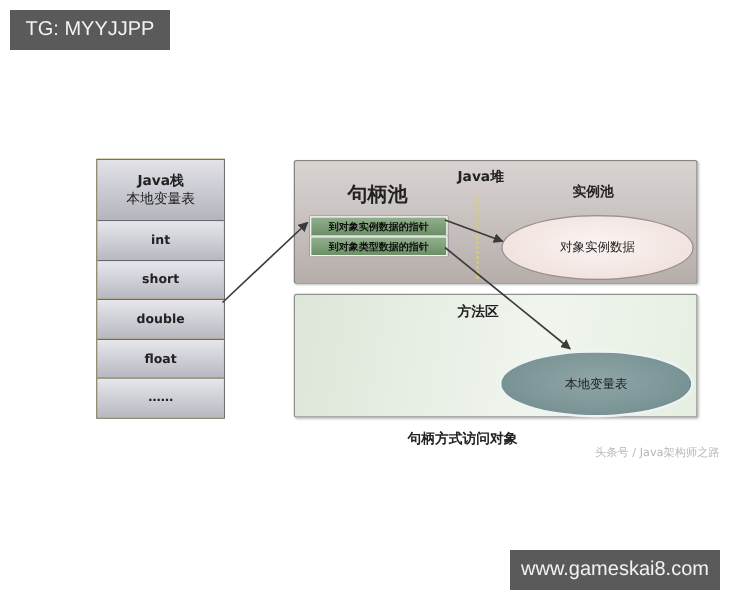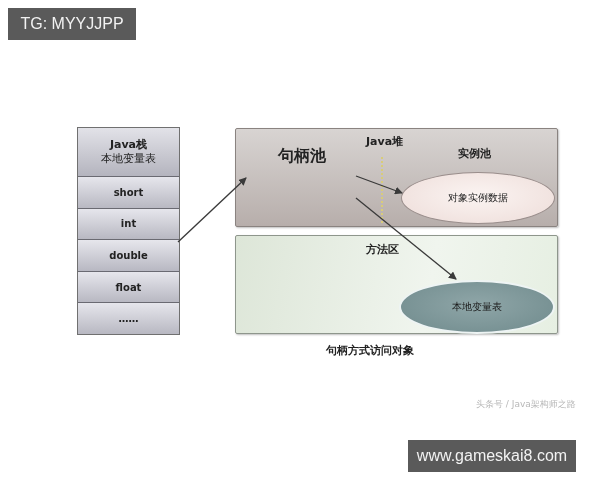--- a/index.html
+++ b/index.html
@@ -85,46 +85,48 @@
     border-radius: 50%;
     background: radial-gradient(ellipse at 50% 45%, #8fa6a8, #6f8a8c);
     border: 2px solid #eef4f4;
     display: flex; align-items: center; justify-content: center;
     font-size: 10px; color: #1a1a1a;
   }
   .caption {
     position: absolute; left: 288px; top: 343px; font-size: 11px; font-weight: bold; color: #222; margin-left: 38px;
   }
   .source-credit {
-    position: absolute; left: 476px; top: 356px; font-size: 9px; color: #b8b8b8; margin-top: 42px;
+    position: absolute; left: 476px; top: 356px; font-size: 9px; color: #b8b8b8;
   }
   svg.arrows { position: absolute; left: 0; top: 0; pointer-events: none; }
 </style>
 </head>
 <body>
 
 <div class="watermark-top">TG: MYYJJPP</div>
 
 <div class="stack">
   <div class="stack-header">
     <span class="t1">Java栈</span>
     <span>本地变量表</span>
   </div>
+  <div class="stack-cell">int</div>
   <div class="stack-cell">short</div>
-  <div class="stack-cell">int</div>
   <div class="stack-cell">double</div>
   <div class="stack-cell">float</div>
   <div class="stack-cell">……</div>
 </div>
 
 <div class="heap">
   <span class="heap-title">Java堆</span>
   <span class="handle-pool-label">句柄池</span>
   <span class="instance-pool-label">实例池</span>
   <div class="divider-dotted"></div>
+  <div class="pointer-box" style="top:44px;">到对象实例数据的指针</div>
+  <div class="pointer-box" style="top:60px;">到对象类型数据的指针</div>
   <div class="ellipse-instance">
     <span>对象实例数据</span>
   </div>
 </div>
 
 <div class="method">
   <span class="method-title">方法区</span>
   <div class="ellipse-type">
     <span>本地变量表</span>
   </div>

